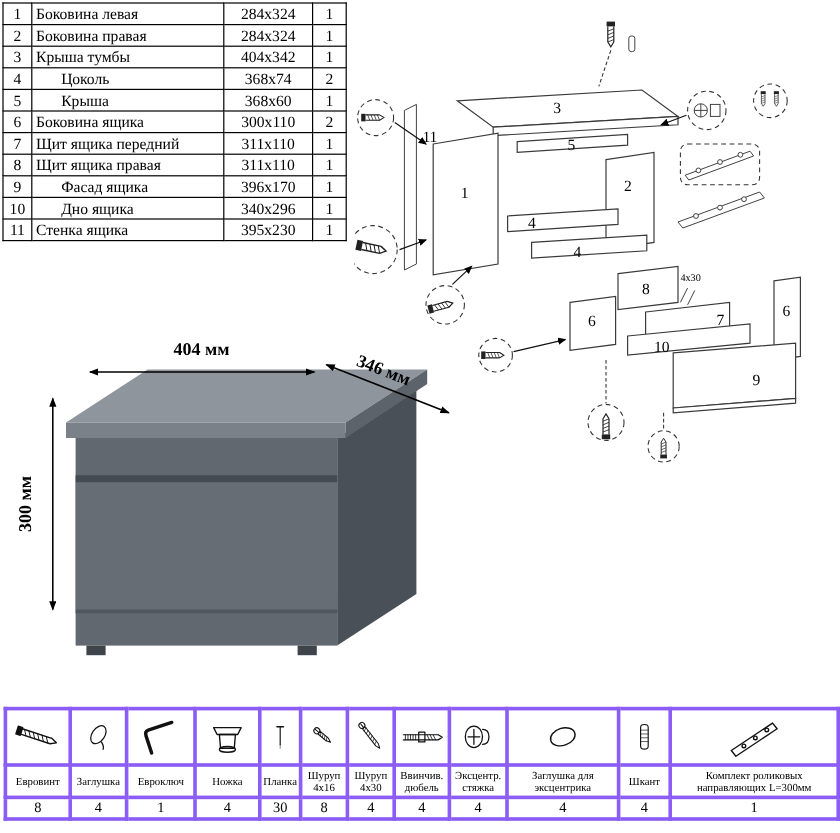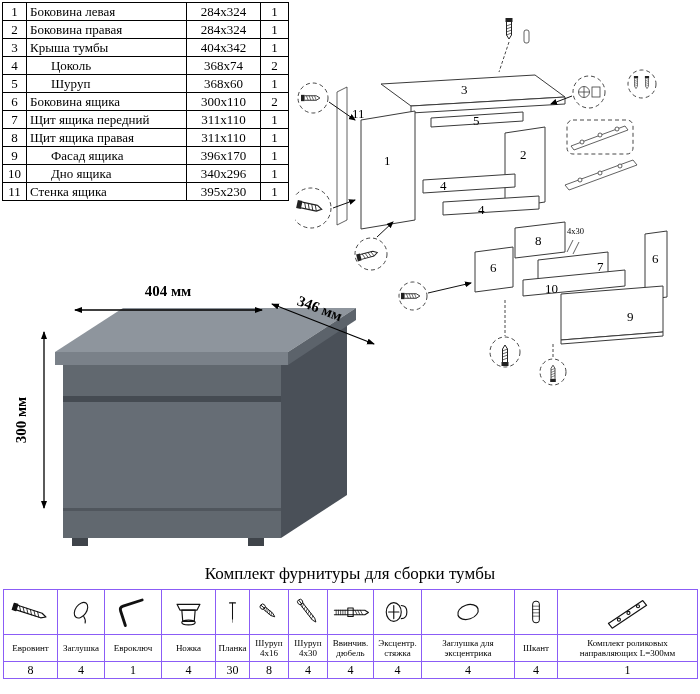--- a/index.html
+++ b/index.html
@@ -30,21 +30,21 @@
   .exploded .arrow { fill:none; stroke:#111; stroke-width:1; }
 
   
   .render { position:absolute; left:0; top:280px; width:400px; height:300px; }
   .render text.dim { font-family:"Liberation Serif",serif; font-size:15px; font-weight:bold; fill:#000; }
   .render .dimline { stroke:#000; stroke-width:1.3; fill:none; }
 
   
   .hw-title { position:absolute; left:0; top:564px; width:700px; text-align:center; font-size:17px; }
   .hw-table { position:absolute; left:3px; top:589px; border-collapse:collapse; table-layout:fixed; width:694px; }
-  .hw-table td { border:1px solid #8b5cf6; text-align:center; vertical-align:middle; overflow:hidden; }
+  .hw-table td { border:3px solid #8b5cf6; text-align:center; vertical-align:middle; overflow:hidden; }
   .hw-table tr.icons td { height:45px; padding:1px; }
   .hw-table tr.names td { height:27px; font-size:9px; line-height:10px; padding:1px 1px; }
   .hw-table tr.qty td   { height:17px; font-size:12px; line-height:15px; }
   .hw-table svg { display:block; margin:0 auto; width:100%; height:42px; }
   .hwic { stroke:#111; fill:none; stroke-width:1.2; stroke-linecap:round; stroke-linejoin:round; }
 </style>
 </head>
 <body>
 
 <div class="page">
@@ -70,21 +70,21 @@
         <td class="c-qty">1</td>
       </tr>
       <tr class="indent">
         <td class="c-num">4</td>
         <td class="c-name">Цоколь</td>
         <td class="c-size">368x74</td>
         <td class="c-qty">2</td>
       </tr>
       <tr class="indent">
         <td class="c-num">5</td>
-        <td class="c-name">Шуруп</td>
+        <td class="c-name">Крыша</td>
         <td class="c-size">368x60</td>
         <td class="c-qty">1</td>
       </tr>
       <tr>
         <td class="c-num">6</td>
         <td class="c-name">Боковина ящика</td>
         <td class="c-size">300x110</td>
         <td class="c-qty">2</td>
       </tr>
       <tr>
@@ -240,21 +240,20 @@
     <g>
       <path class="dimline" d="M75,30 H262" marker-start="url(#da)" marker-end="url(#da)"></path>
       <text class="dim" x="168" y="16" text-anchor="middle">404 мм</text>
       <path class="dimline" d="M272,24 L374,64" marker-start="url(#da)" marker-end="url(#da)"></path>
       <text class="dim" text-anchor="middle" transform="translate(318,33) rotate(21)">346 мм</text>
       <path class="dimline" d="M44,52 V228" marker-start="url(#da)" marker-end="url(#da)"></path>
       <text class="dim" text-anchor="middle" transform="translate(26,140) rotate(-90)">300 мм</text>
     </g>
   </svg>
 
-  <div class="hw-title">Комплект фурнитуры для сборки тумбы</div>
 
   <table class="hw-table">
     <colgroup>
       <col style="width:54px">
         <col style="width:47px">
         <col style="width:57px">
         <col style="width:54px">
       <col style="width:34px">
         <col style="width:39px">
         <col style="width:39px">

